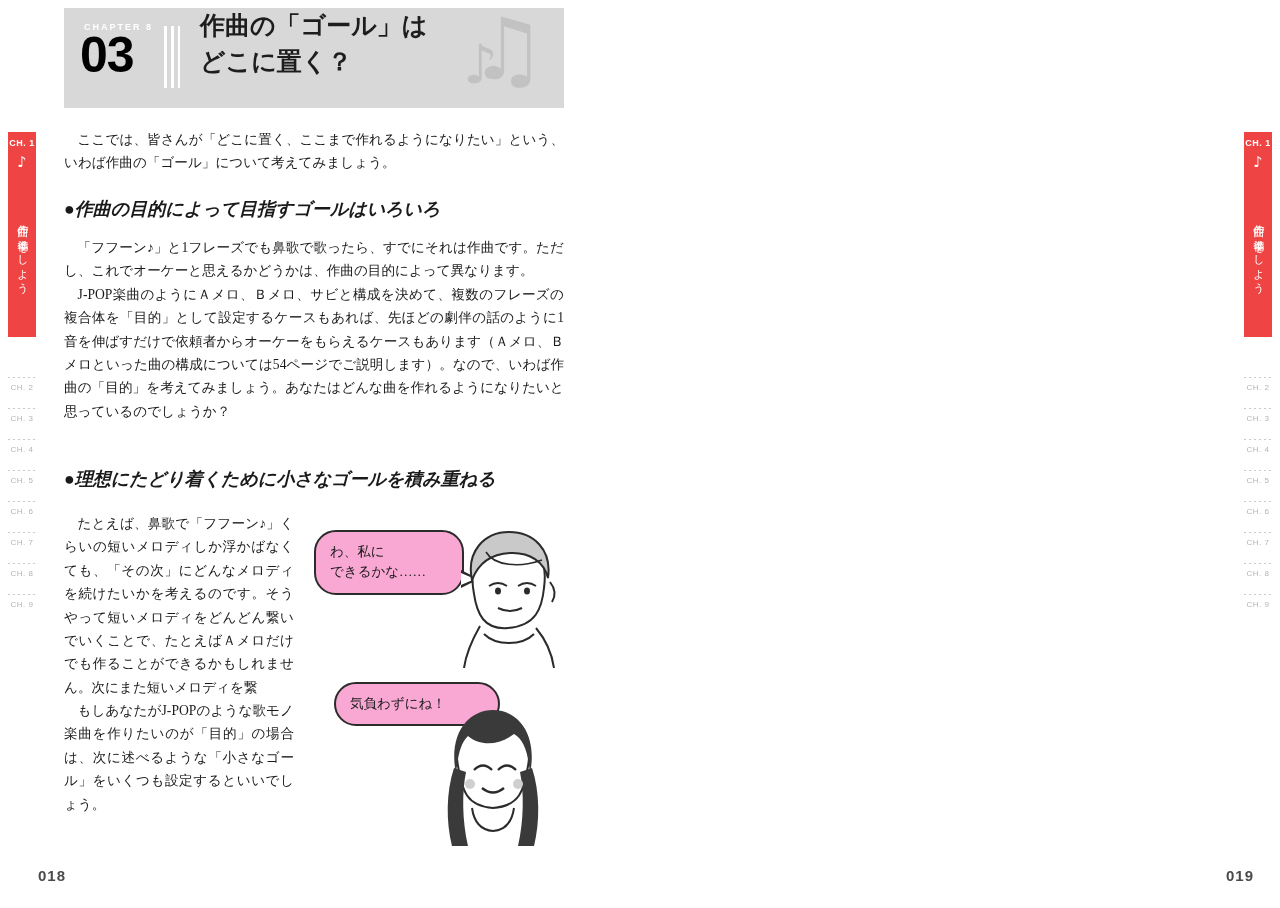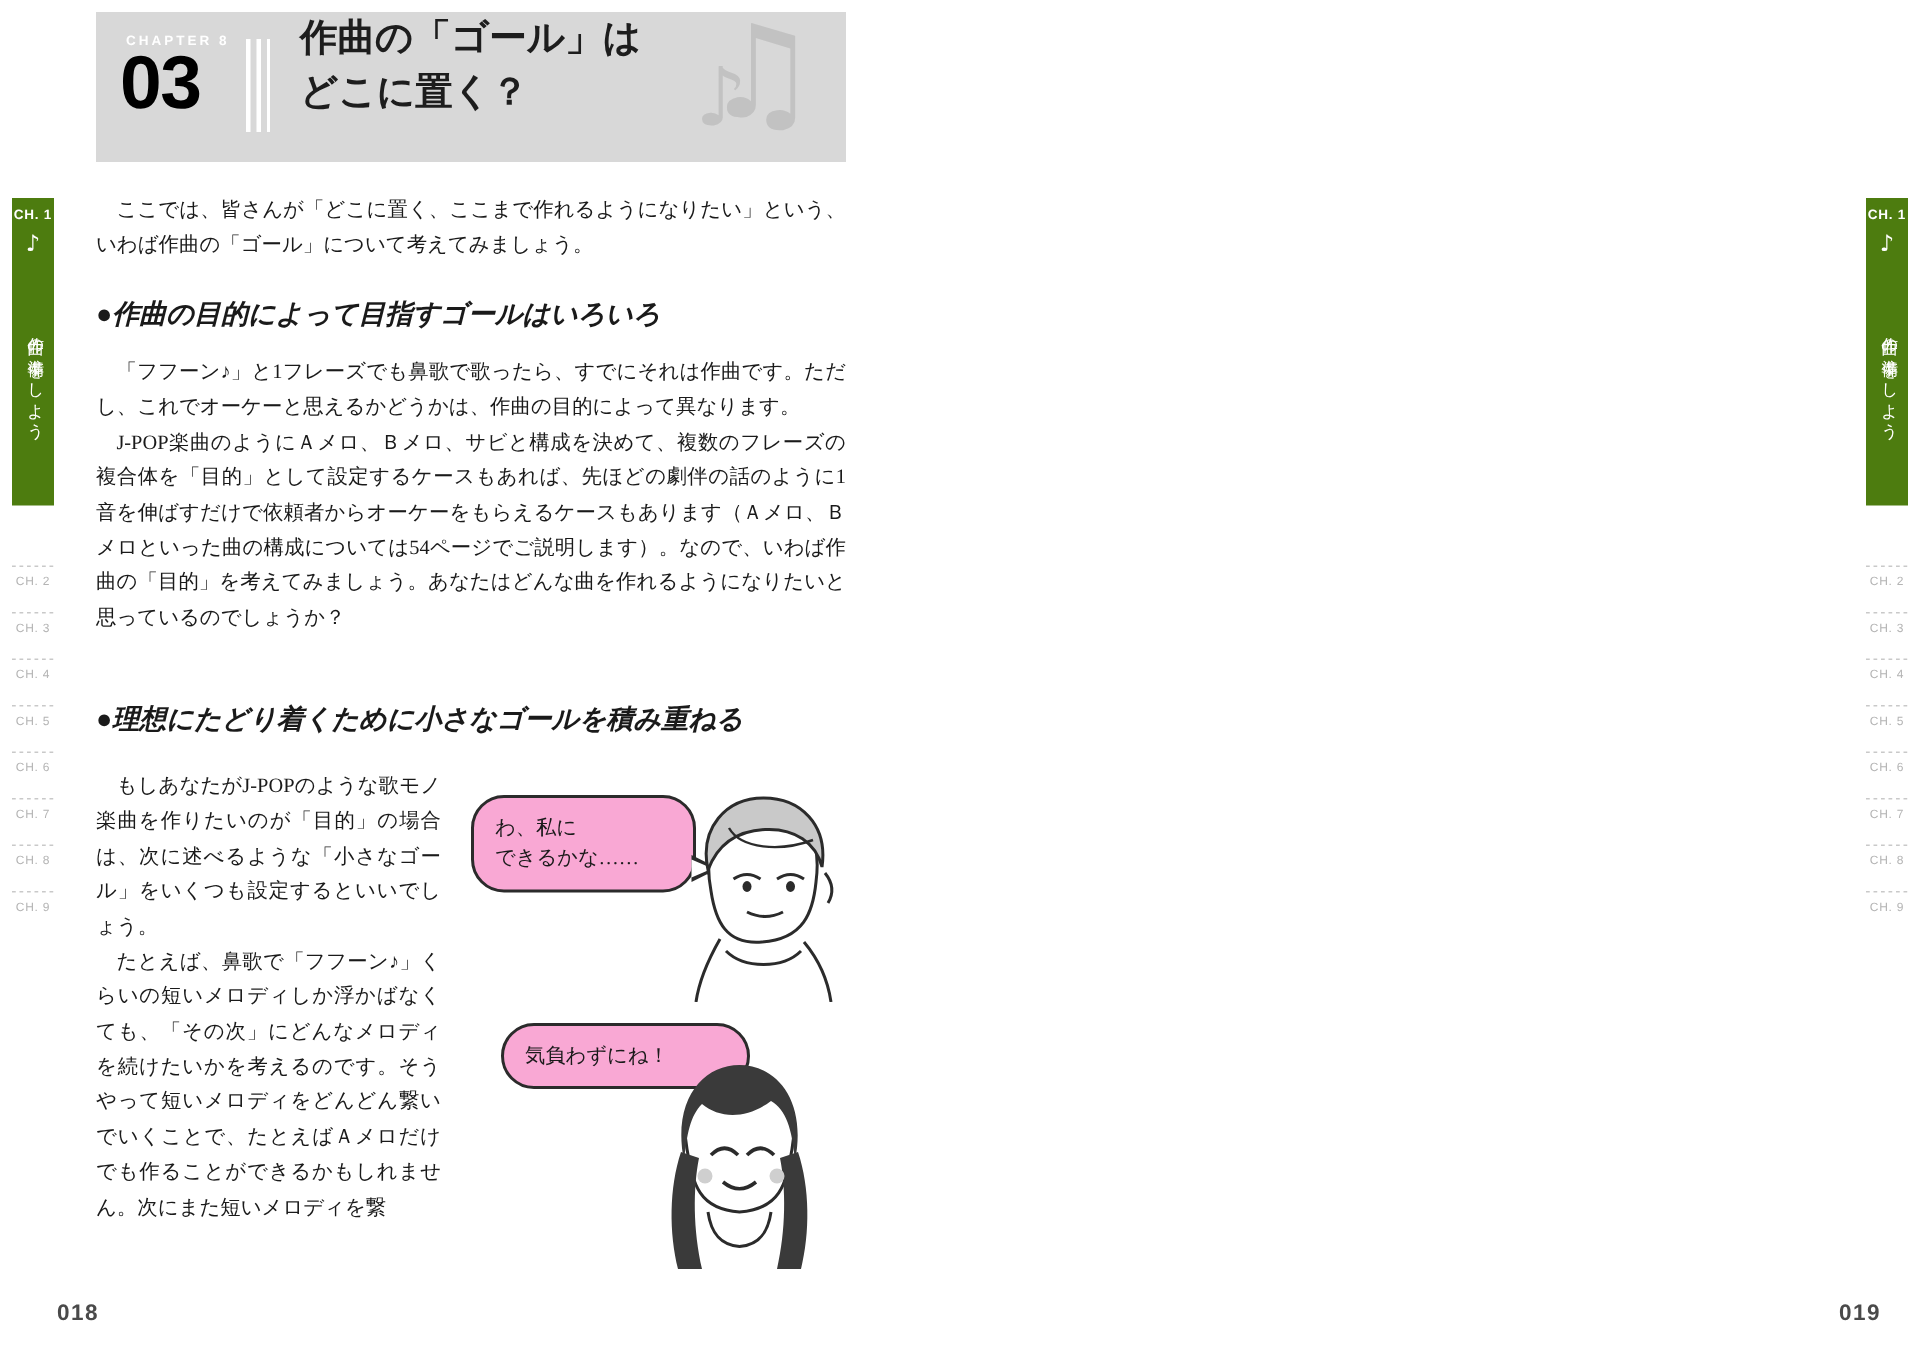--- a/index.html
+++ b/index.html
@@ -48,21 +48,21 @@
   .chap-bars i:nth-child(2){left:7px}
   .chap-bars i:nth-child(3){left:14px;width:2px}
   .chap-title{
     position:absolute;left:136px;top:0;width:330px;
     font-size:25px;font-weight:bold;line-height:1.42;color:#1d1d1d;
     font-family:"Liberation Serif","DejaVu Serif",serif;
   }
   .left-tabs{position:absolute;left:8px;top:132px;width:28px;}
   .right-tabs{position:absolute;right:8px;top:132px;width:28px;}
   .tab-main{
-    width:28px;background:#4d7c0f;color:#fff;padding:6px 0 10px 0;text-align:center;
+    width:28px;background:#ef4444;color:#fff;padding:6px 0 10px 0;text-align:center;
   }
   .tab-main .tab-ch{font-size:9px;font-weight:bold;letter-spacing:.5px;
     font-family:"Liberation Sans","DejaVu Sans",sans-serif;}
   .tab-main .tab-note{font-size:15px;margin:5px 0 6px;font-family:"DejaVu Sans",sans-serif;}
   .tab-main .tab-vert{
     font-size:11px;line-height:1.25;writing-mode:vertical-rl;margin:0 auto;
     font-family:"Liberation Serif","DejaVu Serif",serif;letter-spacing:1px;
     height:150px;
   }
   .minor-tabs{margin-top:38px;}
@@ -186,22 +186,22 @@
     <div class="col heading" id="l-h1">●作曲の目的によって目指すゴールはいろいろ</div>
 
     <div class="col" id="l-b1">
       <p class="p">「フフーン♪」と1フレーズでも鼻歌で歌ったら、すでにそれは作曲です。ただし、これでオーケーと思えるかどうかは、作曲の目的によって異なります。</p>
       <p class="p">J-POP楽曲のようにＡメロ、Ｂメロ、サビと構成を決めて、複数のフレーズの複合体を「目的」として設定するケースもあれば、先ほどの劇伴の話のように1音を伸ばすだけで依頼者からオーケーをもらえるケースもあります（Ａメロ、Ｂメロといった曲の構成については54ページでご説明します）。なので、いわば作曲の「目的」を考えてみましょう。あなたはどんな曲を作れるようになりたいと思っているのでしょうか？</p>
     </div>
 
     <div class="col heading" id="l-h2">●理想にたどり着くために小さなゴールを積み重ねる</div>
 
     <div class="col" id="l-b2">
+      <p class="p">たとえば、鼻歌で「フフーン♪」くらいの短いメロディしか浮かばなくても、「その次」にどんなメロディを続けたいかを考えるのです。そうやって短いメロディをどんどん繋いでいくことで、たとえばＡメロだけでも作ることができるかもしれません。次にまた短いメロディを繋</p>
       <p class="p">もしあなたがJ-POPのような歌モノ楽曲を作りたいのが「目的」の場合は、次に述べるような「小さなゴール」をいくつも設定するといいでしょう。</p>
-      <p class="p">たとえば、鼻歌で「フフーン♪」くらいの短いメロディしか浮かばなくても、「その次」にどんなメロディを続けたいかを考えるのです。そうやって短いメロディをどんどん繋いでいくことで、たとえばＡメロだけでも作ることができるかもしれません。次にまた短いメロディを繋</p>
     </div>
 
     <div class="manga">
 
       <div class="bubble" id="bubble1">
         <span style="white-space:pre-line;">わ、私に
 できるかな……</span>
         <span class="tail"></span><span class="tail-in"></span>
       </div>
 

